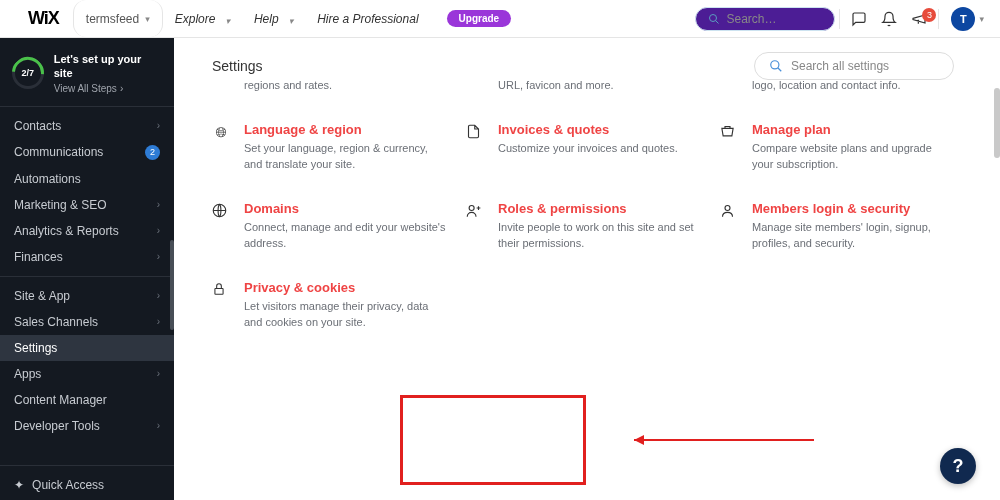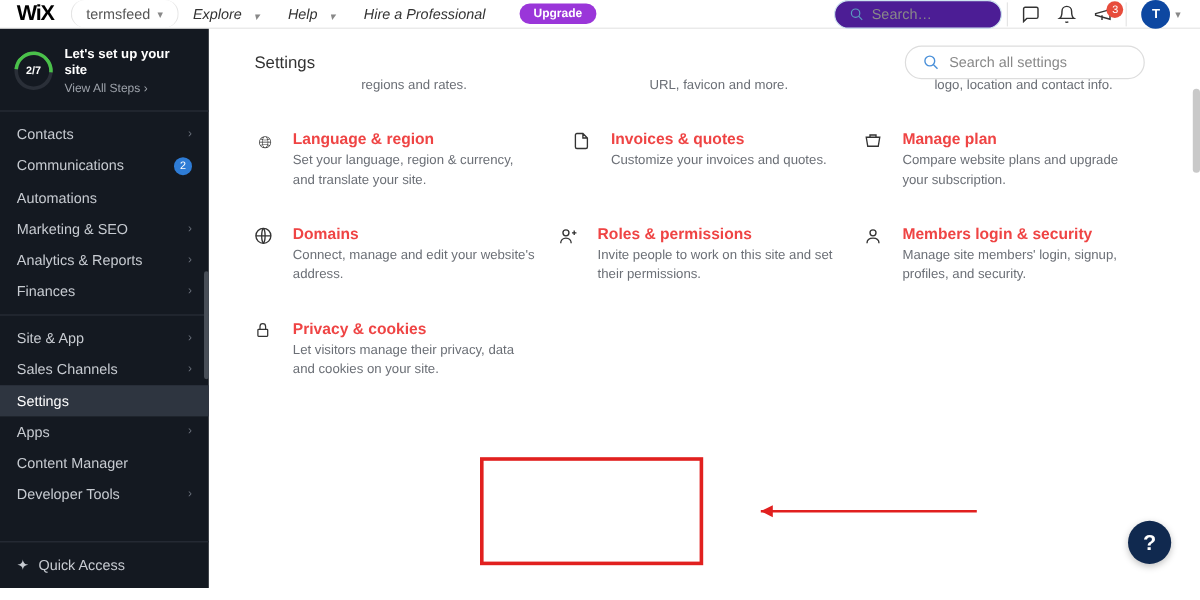--- a/index.html
+++ b/index.html
@@ -1,17 +1,17 @@
 <!DOCTYPE html>
 <html><head>
 <meta charset="utf-8">
 <style>
   * { margin:0; padding:0; box-sizing:border-box; font-family:-apple-system,BlinkMacSystemFont,"Segoe UI",Helvetica,Arial,sans-serif; }
   body { width:1000px; height:500px; overflow:hidden; background:#fff; color:#333; position:relative; }
-  .topbar { height:24px; display:flex; align-items:center; border-bottom:1px solid #e5e5e5; padding:0 8px 0 0; }
+  .topbar { height:38px; display:flex; align-items:center; border-bottom:1px solid #e5e5e5; padding:0 8px 0 14px; }
   .logo { font-weight:900; font-size:18px; letter-spacing:-1px; color:#000; padding:0 14px; }
   .site-drop { display:flex; align-items:center; gap:6px; font-size:12px; color:#555; padding:0 12px; border-left:1px solid #e5e5e5; border-right:1px solid #e5e5e5; height:100%; cursor:pointer;border-radius:13px; }
   .chev { font-size:9px; color:#888; }
   .top-link { font-size:12px; color:#333; padding:0 12px; display:flex; align-items:flex-end; gap:10px; cursor:pointer;font-style:italic; }
   .upgrade { background:#9a36d9; color:#fff; border-radius:12px; padding:3px 12px; font-size:10px; font-weight:600; margin-left:16px; cursor:pointer; }
   .spacer { flex:1; }
   .search-top { display:flex; align-items:center; gap:6px; border:1px solid #cde3f0; background:#4c1d95; border-radius:16px; padding:4px 12px; width:140px; font-size:12px; color:#888; }
   .top-icon { width:30px; display:flex; justify-content:center; align-items:center; font-size:15px; color:#333; cursor:pointer; position:relative; }
   .divider-v { width:1px; height:20px; background:#e5e5e5; margin:0 4px; }
   .badge-red { position:absolute; top:-3px; right:-2px; background:#e74c3c; color:#fff; border-radius:8px; font-size:9px; min-width:14px; height:14px; display:flex; align-items:center; justify-content:center; }
@@ -30,21 +30,21 @@
   .nav-item.active { background:#2e3540; color:#fff; }
   .nav-right { color:#6a707a; font-size:10px; display:flex; align-items:center; gap:5px; }
   .badge-blue { background:#2e7cd6; color:#fff; border-radius:8px; font-size:9px; min-width:15px; height:15px; display:flex; align-items:center; justify-content:center; }
   .quick { margin-top:auto; padding:12px 14px; display:flex; align-items:center; gap:8px; border-top:1px solid #2a2f38; color:#c7cbd1; cursor:pointer; }
 
   .content { flex:1; position:relative; overflow:hidden; }
   .content-head { display:flex; align-items:center; justify-content:space-between; padding:14px 46px 10px 38px; }
   .content-title { font-size:14px; color:#333; }
   .search-settings { display:flex; align-items:center; gap:8px; border:1px solid #ddd; border-radius:18px; padding:6px 14px; width:200px; font-size:12px; color:#888; }
   .grid { display:grid; grid-template-columns:repeat(3, 1fr); column-gap:20px; row-gap:28px; padding:0 46px 20px 38px; }
-  .card { display:flex; gap:14px; cursor:pointer;justify-content:center; }
+  .card { display:flex; gap:14px; cursor:pointer; }
   .card-ico { width:18px; flex-shrink:0; font-size:14px; color:#333; padding-top:2px; text-align:center; }
   .card-title { font-size:13px; font-weight:700; color:#ef4444; margin-bottom:4px; }
   .card-desc { font-size:11px; color:#6b6f76; line-height:1.45; }
   .partial { margin-top:-12px; }
   .partial .card-ico { visibility:hidden; }
 
   .highlight-box { position:absolute; border:3px solid #e1201f; pointer-events:none; left:226px; top:357px; width:186px; height:90px; }
   .arrow-svg { position:absolute; left:450px; top:392px; pointer-events:none; }
 
   .help-fab { position:absolute; right:24px; bottom:20px; width:36px; height:36px; border-radius:50%; background:#10294f; color:#fff; display:flex; align-items:center; justify-content:center; font-size:18px; font-weight:700; cursor:pointer; box-shadow:0 2px 6px rgba(0,0,0,.25); }

